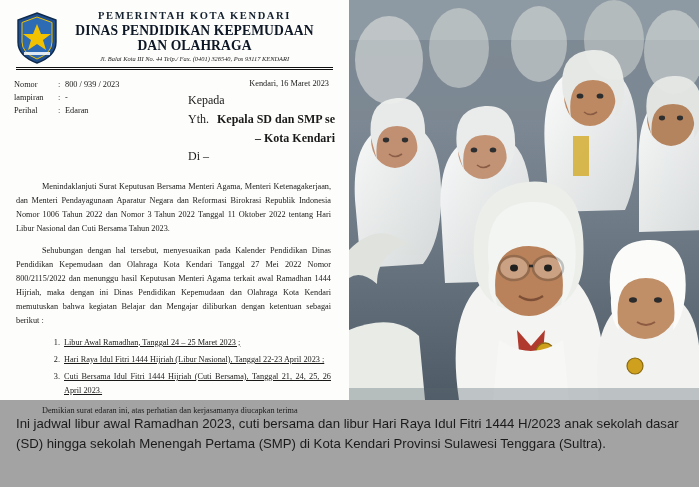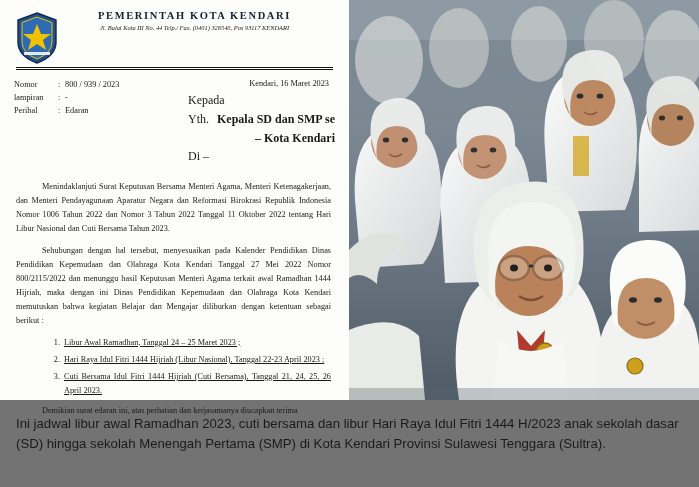--- a/index.html
+++ b/index.html
@@ -71,21 +71,21 @@
 
   
   .caption{
     box-sizing:border-box;
     width:699px;height:87px;
     padding:14px 16px 0 16px;
     font-family:"Liberation Sans", sans-serif;
     font-size:13.2px;
     line-height:1.55;
     color:#1b1b1b;
-    background:#737373;
+    background:#a3a3a3;
   }
 </style>
 </head>
 <body>
 
 <div class="page">
 
   <div class="top">
 
     <div class="letter">
@@ -94,20 +94,21 @@
         <div class="logo">
           <svg width="42" height="52" viewBox="0 0 42 52">
             <path d="M21 1 L40 8 L40 30 Q40 44 21 51 Q2 44 2 30 L2 8 Z" fill="#1f4f8f" stroke="#0e2a4d" stroke-width="1.4"></path>
             <path d="M21 5 L36 10.5 L36 30 Q36 41 21 47 Q6 41 6 30 L6 10.5 Z" fill="#2d6bb5" stroke="#f2c200" stroke-width="1"></path>
             <path d="M21 12 L25 22 L35 22 L27 28 L30 38 L21 32 L12 38 L15 28 L7 22 L17 22 Z" fill="#f2c200"></path>
             <rect x="8" y="40" width="26" height="3" fill="#ffffff" opacity="0.85"></rect>
           </svg>
         </div>
         <div class="kop-text">
           <div class="kop-l1">PEMERINTAH KOTA KENDARI</div>
+          <div class="kop-l2">DINAS PENDIDIKAN KEPEMUDAAN DAN OLAHRAGA</div>
           <div class="kop-l3">Jl. Balai Kota III No. 44 Telp./ Fax. (0401) 326540, Pos 93117 KENDARI</div>
         </div>
       </div>
       <div class="kop-rule"></div>
       <div class="kop-rule2"></div>
 
       <div class="meta">
         <div class="meta-left">
           <div class="meta-row">
             <div class="meta-k">Nomor</div>

